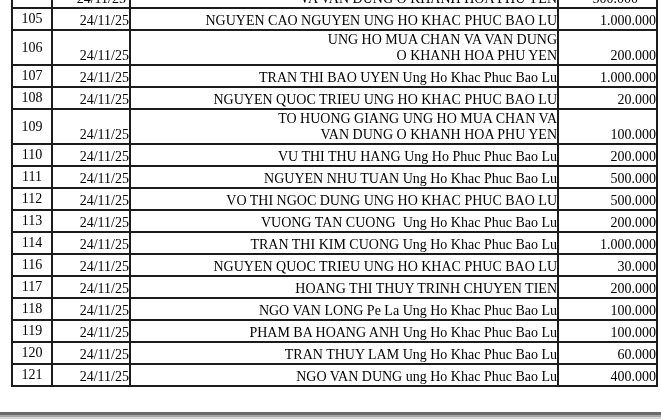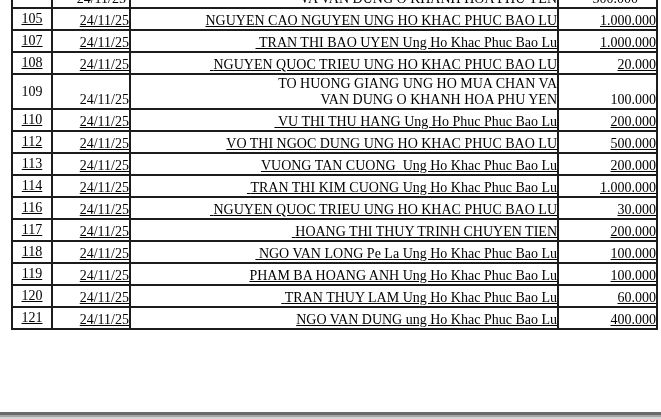--- a/index.html
+++ b/index.html
@@ -48,21 +48,21 @@
     text-align: right;
     vertical-align: bottom;
     padding: 1px 2px 2px 3px;
     white-space: pre-wrap;
   }
   td.c-amt {
     text-align: right;
     vertical-align: bottom;
     padding: 1px 18px 2px 0;
   }
-  tr.single td { height: 20px; text-decoration: underline; }
+  tr.single td { height: 20px; }
   tr.double td { height: 33px; }
   
   tr.partial td { height: 7px; padding: 0; }
   tr.partial td .cwrap {
     height: 7px;
     overflow: hidden;
   }
   tr.partial td .cwrap .cinner {
     display: block;
     margin-top: -9px;
@@ -113,20 +113,27 @@
               <span class="cinner">500.000</span>
             </div>
           </td>
         </tr>
         <tr class="single">
           <td class="c-no">105</td>
           <td class="c-date">24/11/25</td>
           <td class="c-desc">NGUYEN CAO NGUYEN UNG HO KHAC PHUC BAO LU</td>
           <td class="c-amt">1.000.000</td>
         </tr>
+        <tr class="double">
+          <td class="c-no">106</td>
+          <td class="c-date">24/11/25</td>
+          <td class="c-desc">UNG HO MUA CHAN VA VAN DUNG
+O KHANH HOA PHU YEN</td>
+          <td class="c-amt">200.000</td>
+        </tr>
         <tr class="single">
           <td class="c-no">107</td>
           <td class="c-date">24/11/25</td>
           <td class="c-desc"> TRAN THI BAO UYEN Ung Ho Khac Phuc Bao Lu</td>
           <td class="c-amt">1.000.000</td>
         </tr>
         <tr class="single">
           <td class="c-no">108</td>
           <td class="c-date">24/11/25</td>
           <td class="c-desc"> NGUYEN QUOC TRIEU UNG HO KHAC PHUC BAO LU</td>
@@ -137,20 +144,26 @@
           <td class="c-date">24/11/25</td>
           <td class="c-desc">TO HUONG GIANG UNG HO MUA CHAN VA
 VAN DUNG O KHANH HOA PHU YEN</td>
           <td class="c-amt">100.000</td>
         </tr>
         <tr class="single">
           <td class="c-no">110</td>
           <td class="c-date">24/11/25</td>
           <td class="c-desc"> VU THI THU HANG Ung Ho Phuc Phuc Bao Lu</td>
           <td class="c-amt">200.000</td>
+        </tr>
+        <tr class="single">
+          <td class="c-no">111</td>
+          <td class="c-date">24/11/25</td>
+          <td class="c-desc">NGUYEN NHU TUAN Ung Ho Khac Phuc Bao Lu</td>
+          <td class="c-amt">500.000</td>
         </tr>
         <tr class="single">
           <td class="c-no">112</td>
           <td class="c-date">24/11/25</td>
           <td class="c-desc">VO THI NGOC DUNG UNG HO KHAC PHUC BAO LU</td>
           <td class="c-amt">500.000</td>
         </tr>
         <tr class="single">
           <td class="c-no">113</td>
           <td class="c-date">24/11/25</td>

